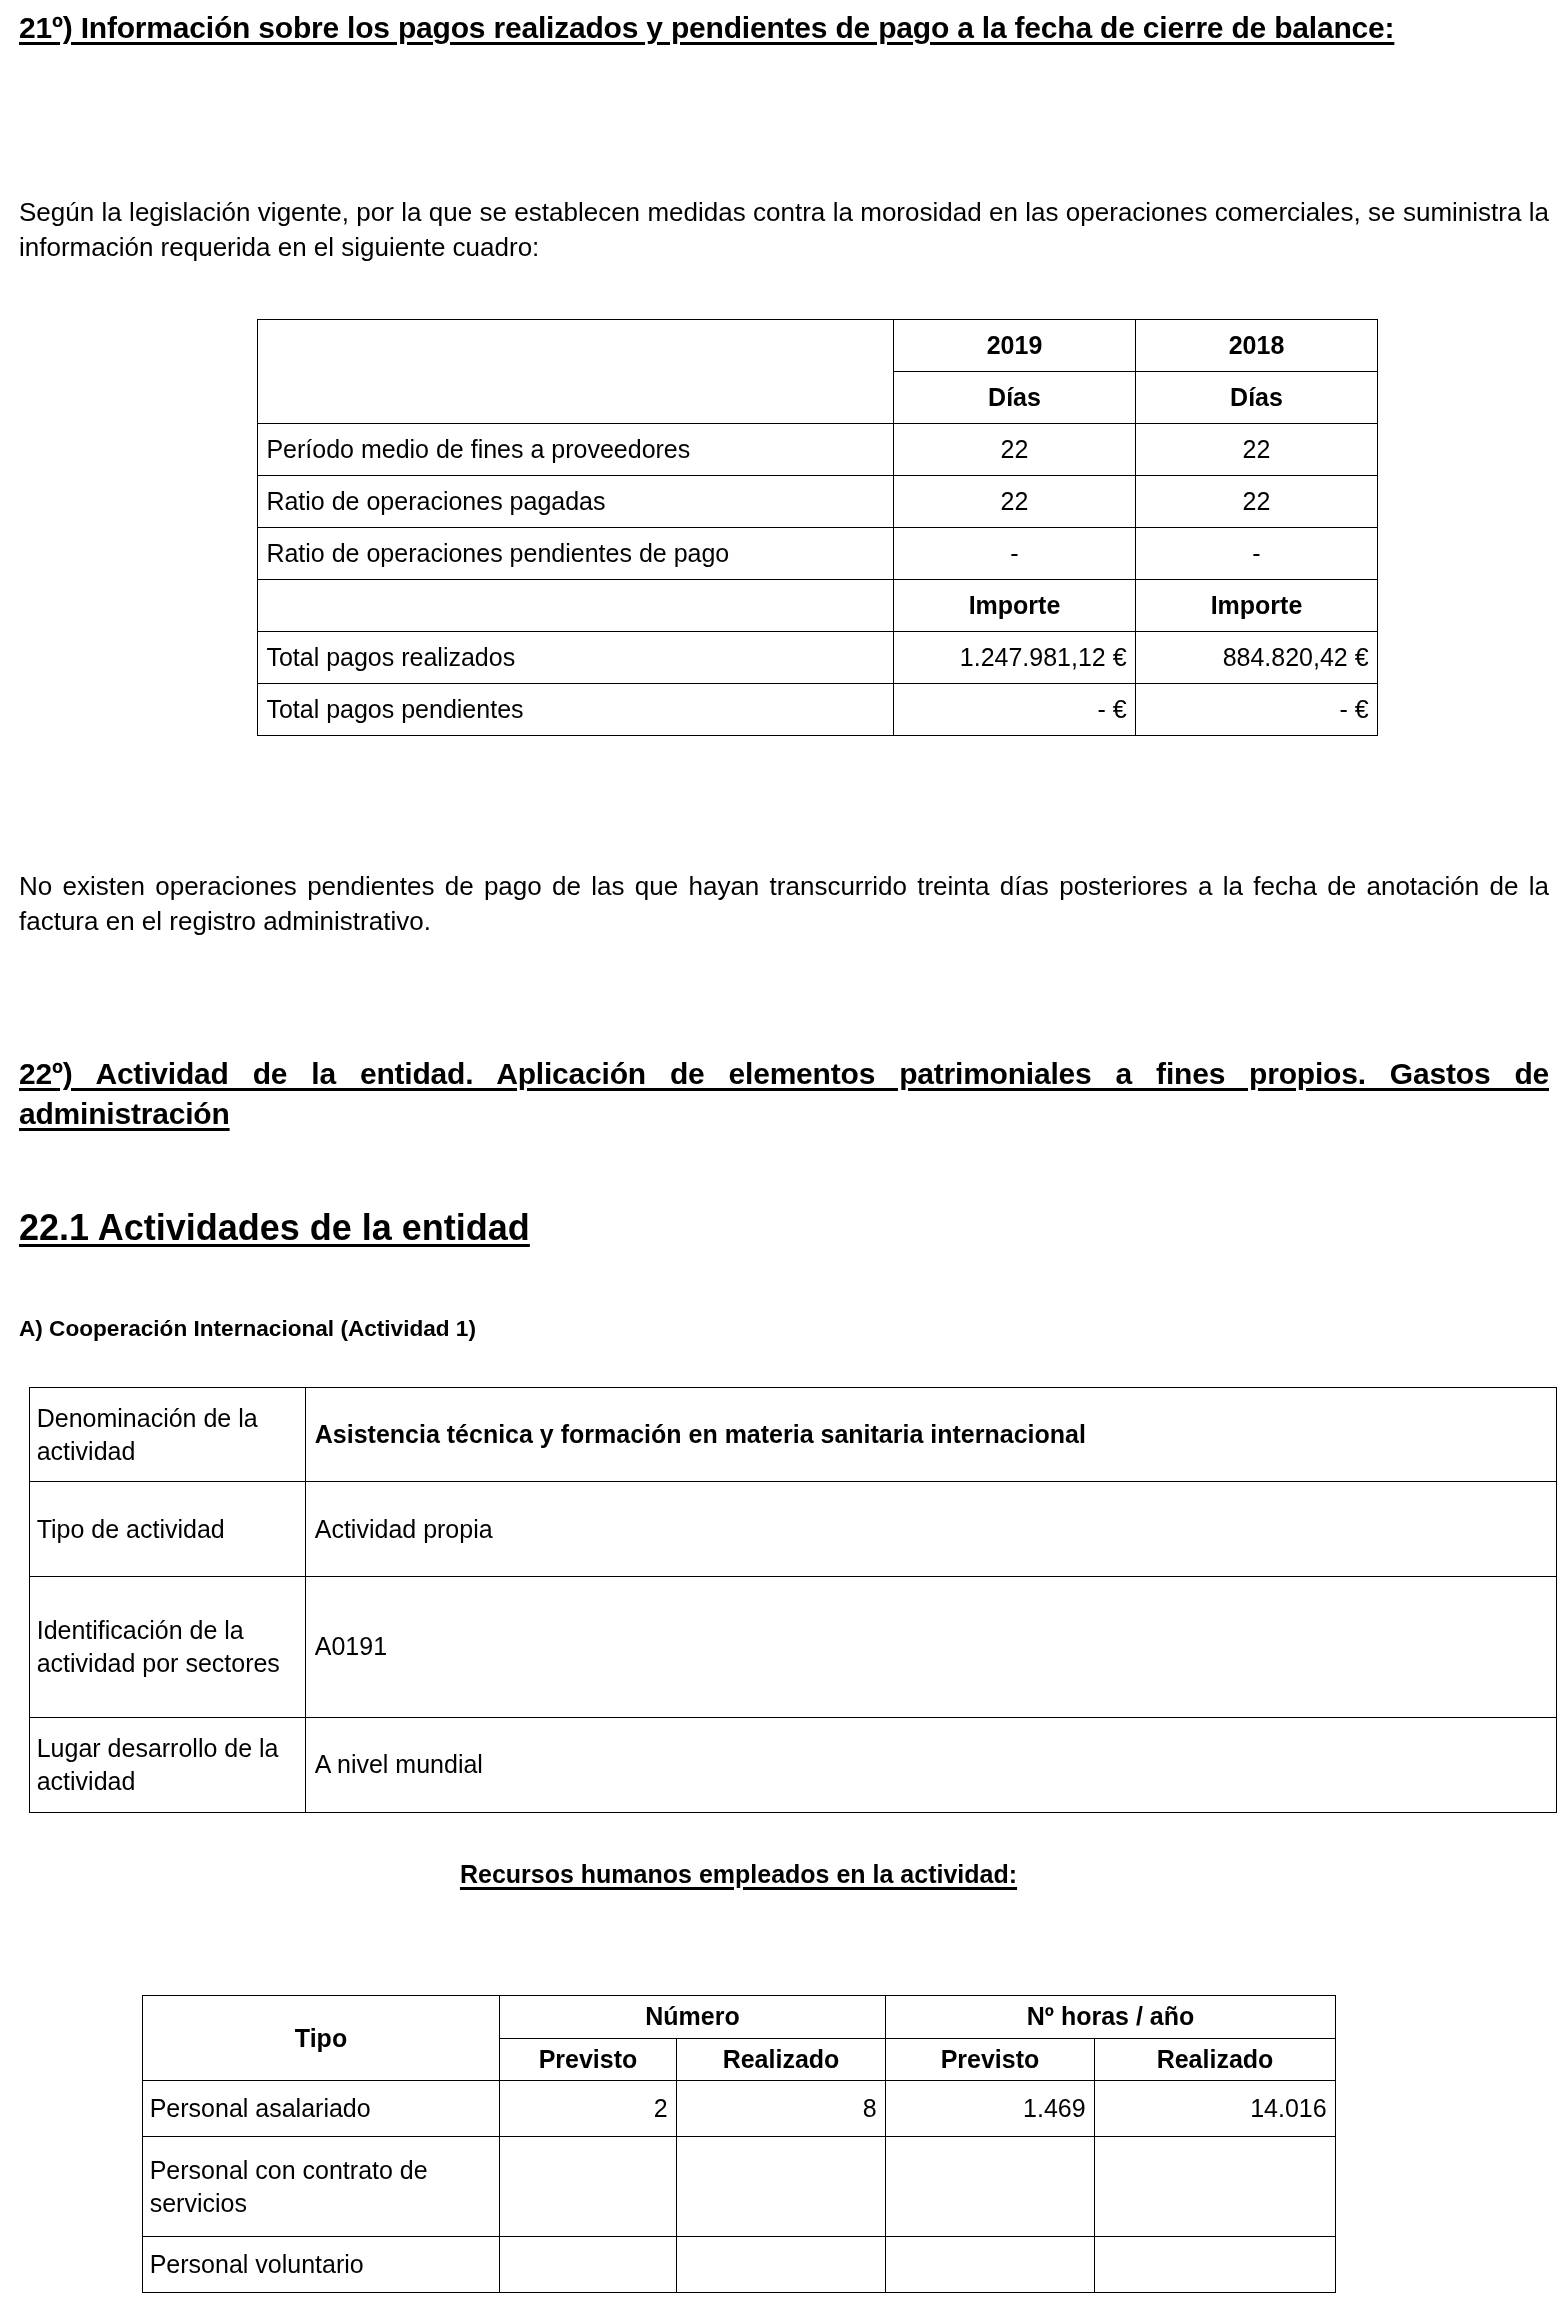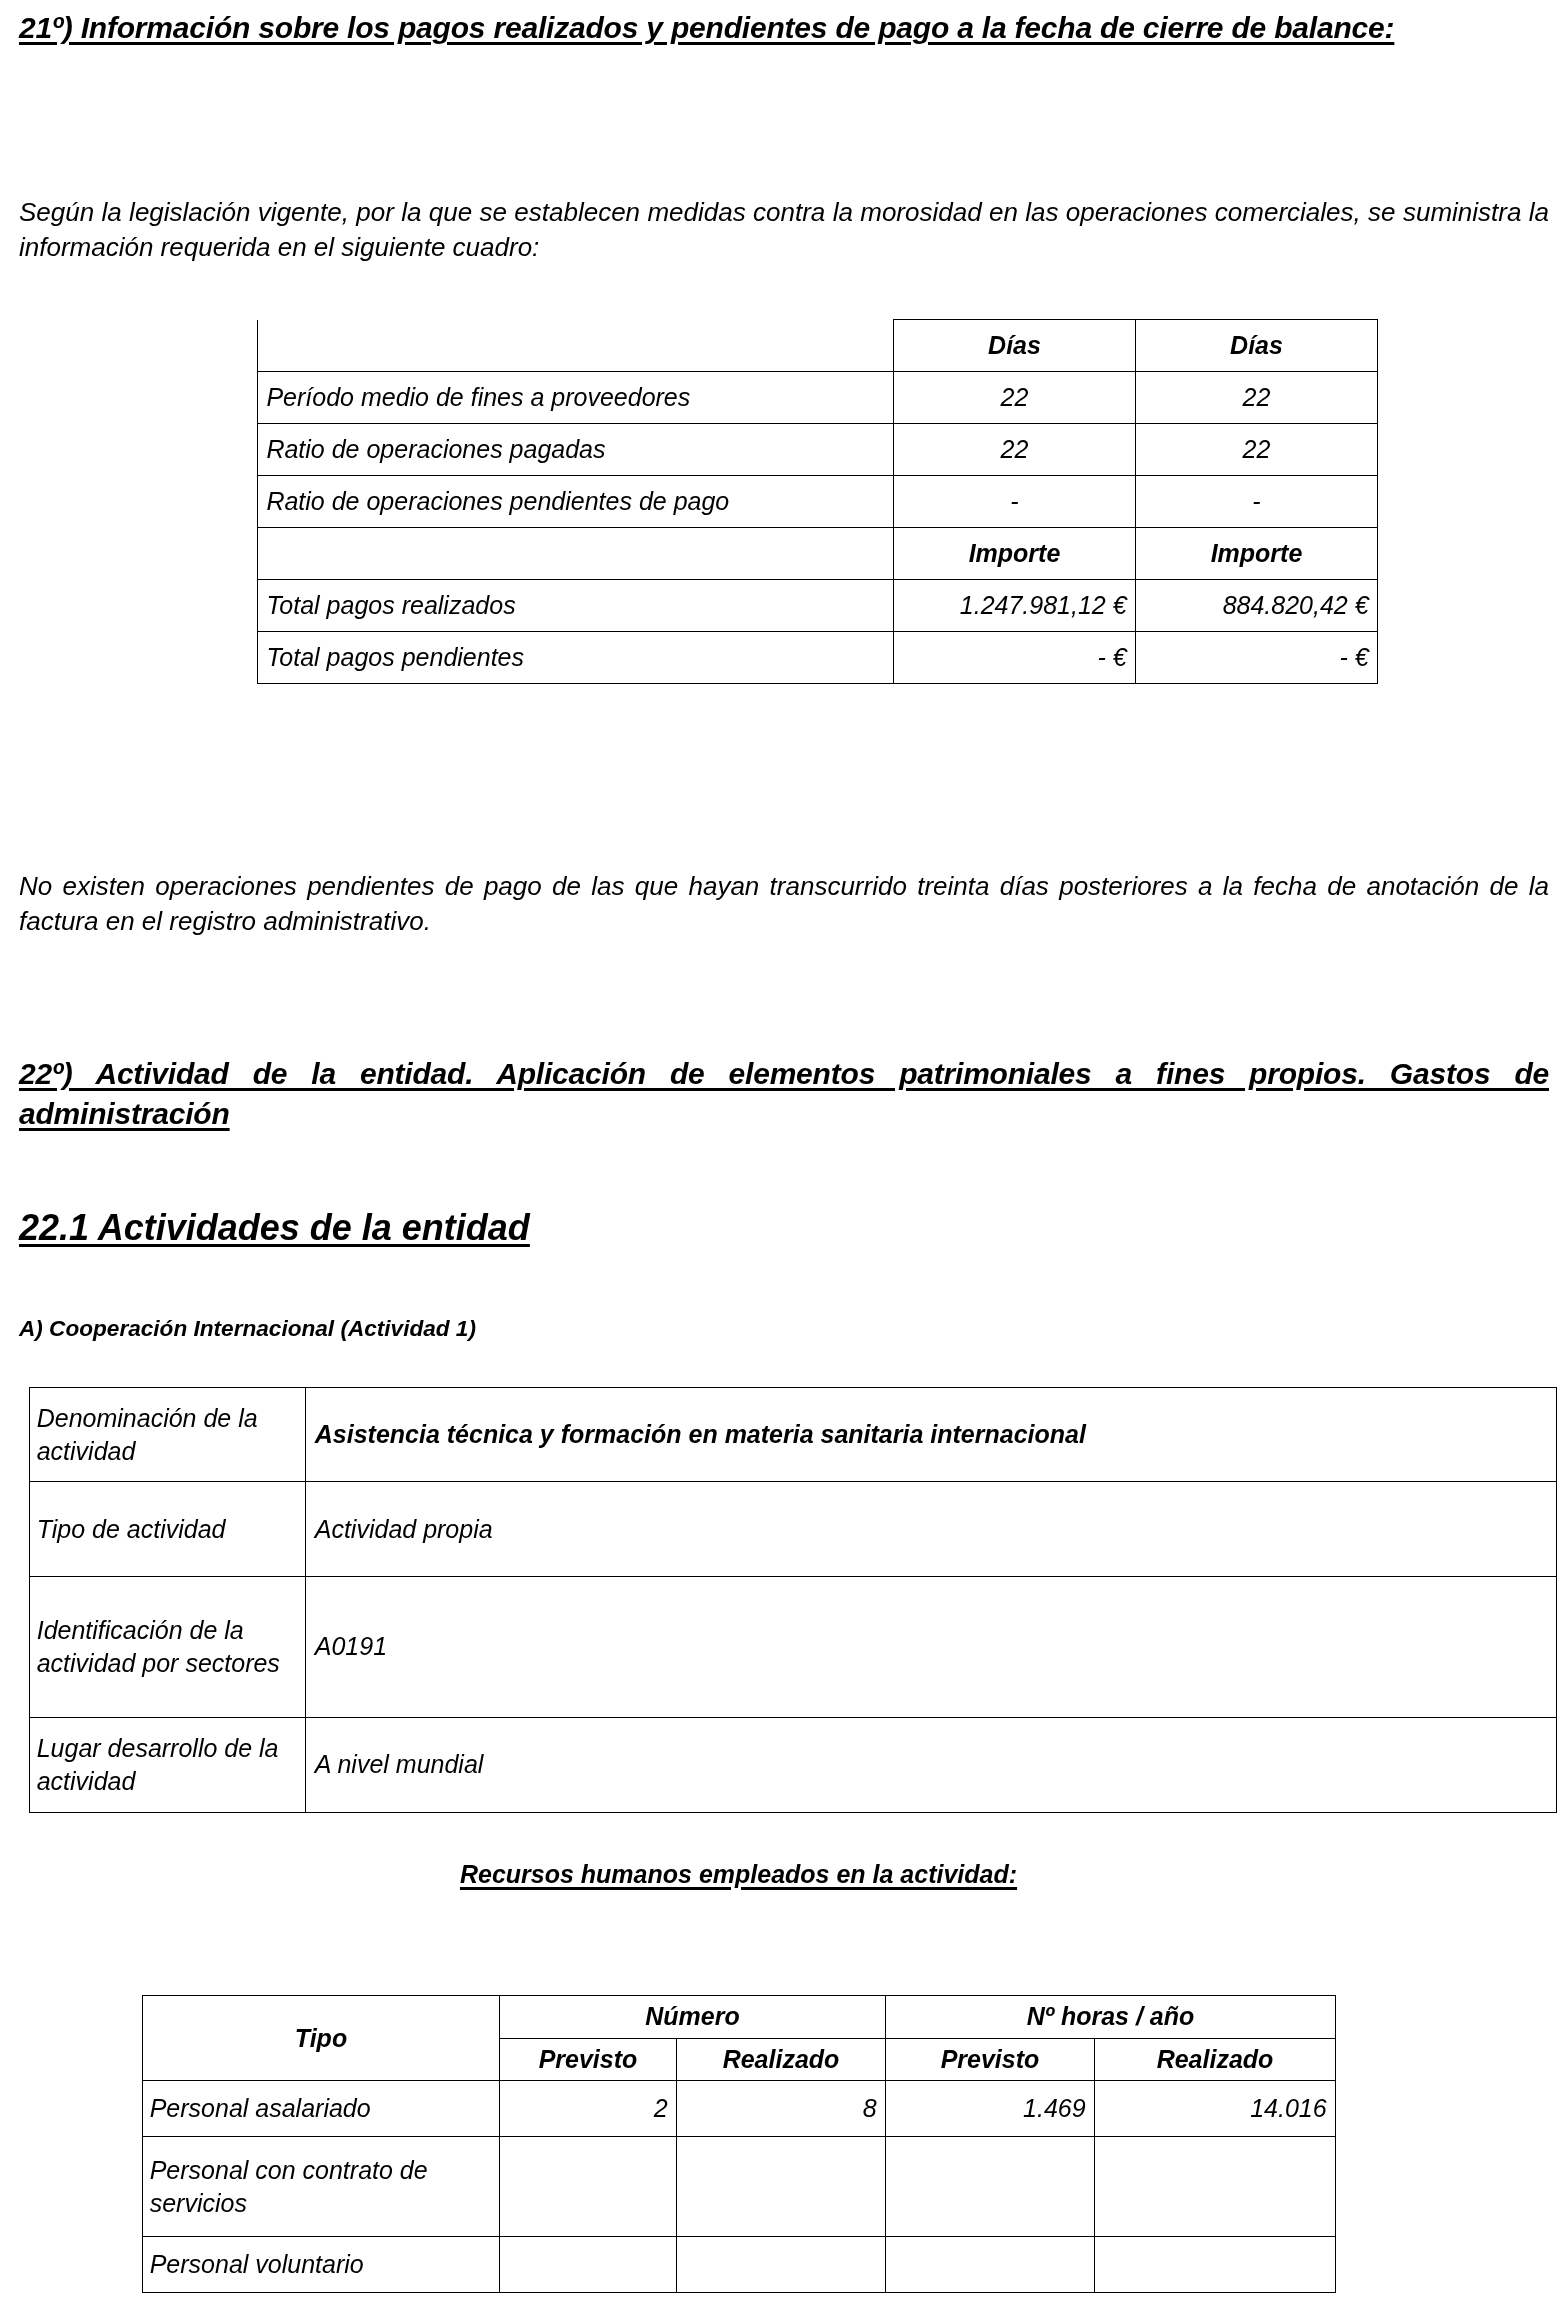--- a/index.html
+++ b/index.html
@@ -14,21 +14,20 @@
     color: #000000;
     position: relative;
     overflow: hidden;
   }
   .page {
     position: relative;
     width: 1304px;
     height: 2319px;
     padding: 0;
     box-sizing: border-box;
-    font-style: italic;
   }
 
   
   .h-main {
     position: absolute;
     font-size: 30px;
     font-weight: bold;
     line-height: 1.32;
     letter-spacing: -0.2px;
     text-align: justify;
@@ -206,20 +205,25 @@
   <div class="para" style="left:19px; top:195px; width:1530px;">Según la legislación vigente, por la que se establecen medidas contra la morosidad en las operaciones comerciales, se suministra la información requerida en el siguiente cuadro:</div>
 
   <table id="tbl-pagos">
     <colgroup>
       <col style="width:636px">
       <col style="width:242px">
       <col style="width:242px">
     </colgroup>
     <tbody>
 
+      <tr>
+        <td class="blank-first"></td>
+        <td class="hd">2019</td>
+        <td class="hd">2018</td>
+      </tr>
 
       <tr>
         <td class="blank-mid"></td>
         <td class="hd">Días</td>
         <td class="hd">Días</td>
       </tr>
 
       <tr>
         <td class="lbl">Período medio de fines a proveedores</td>
         <td class="num">22</td>

